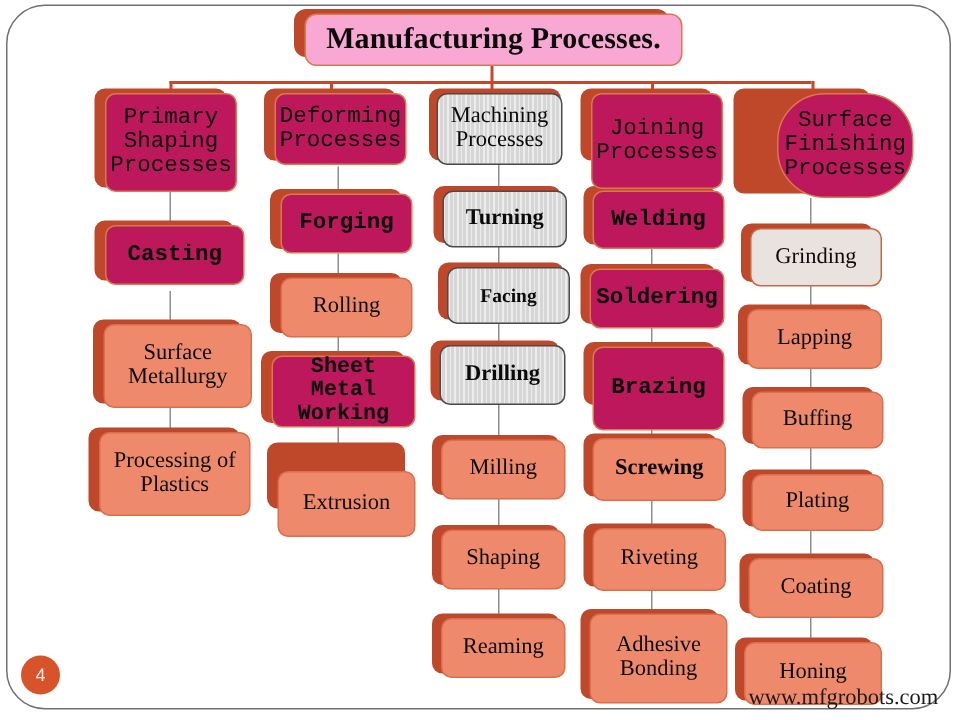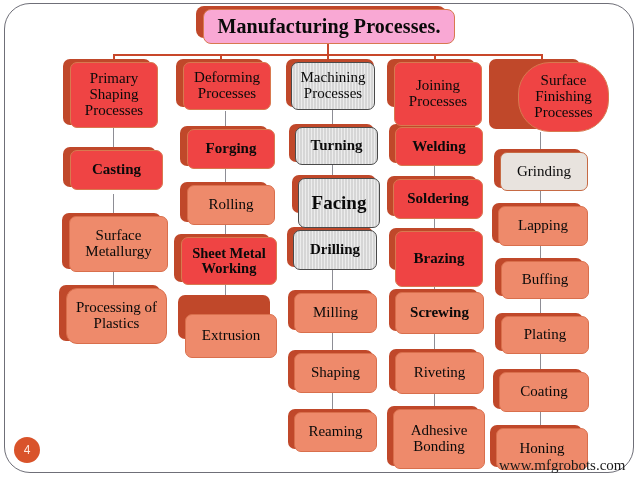--- a/index.html
+++ b/index.html
@@ -50,21 +50,21 @@
 
   
   .shadow {
     position: absolute;
     border-radius: 7px;
     background: #c0482a;
     z-index: 3;
   }
 
   
-  .f-cream  { background:#ef4444; border:1px solid #d8794f; }
+  .f-cream  { background:#be185d; border:1px solid #d8794f;font-family:Liberation Mono, monospace; }
   .f-salmon { background:#ee8a6b; border:1px solid #d96f4c; }
   .f-gray   { background:#d6d6d6; border:1.4px solid #4a4a4a;
               background-image: repeating-linear-gradient(90deg, rgba(255,255,255,.55) 0 1px, rgba(0,0,0,0) 1px 3px); }
   .f-beige  { background:#e8e3de; border:1px solid #c66a44; }
 
   .b { font-weight: bold; }
 
   
   #title-shadow {
     position:absolute; left:196px; top:6px; width:250px; height:32px;
@@ -154,21 +154,21 @@
   <div class="node f-cream b" style="left:70px; top:150px; width:93px; height:40px; font-size:15px;">
     <span class="lbl">Casting</span>
   </div>
 
   <div class="shadow" style="left:62px; top:213px; width:99px; height:56px;"></div>
   <div class="node f-salmon" style="left:69px; top:216px; width:99px; height:56px; font-size:15px;">
     <span class="lbl">Surface Metallurgy</span>
   </div>
 
   <div class="shadow" style="left:59px; top:285px; width:101px; height:56px;"></div>
-  <div class="node f-salmon" style="left:66px; top:288px; width:101px; height:56px; font-size:15px;border-radius:11px;">
+  <div class="node f-salmon" style="left:66px; top:288px; width:101px; height:56px; font-size:15px;">
     <span class="lbl">Processing of Plastics</span>
   </div>
 
   <div class="shadow" style="left:176px; top:59px; width:88px; height:48px;"></div>
   <div class="node f-cream" style="left:183px; top:62px; width:88px; height:48px; font-size:15px;">
     <span class="lbl">Deforming Processes</span>
   </div>
 
   <div class="shadow" style="left:180px; top:126px; width:88px; height:40px;"></div>
   <div class="node f-cream b" style="left:187px; top:129px; width:88px; height:40px; font-size:15px;">
@@ -194,21 +194,21 @@
   <div class="node f-gray" style="left:291px; top:62px; width:84px; height:48px; font-size:15px;">
     <span class="lbl">Machining Processes</span>
   </div>
 
   <div class="shadow" style="left:289px; top:124px; width:85px; height:38px;"></div>
   <div class="node f-gray b" style="left:295px; top:127px; width:83px; height:38px; font-size:15px;">
     <span class="lbl">Turning</span>
   </div>
 
   <div class="shadow" style="left:292px; top:175px; width:84px; height:38px;"></div>
-  <div class="node f-gray b" style="left:298px; top:178px; width:82px; height:50px; font-size:19px;">
+  <div class="node f-gray b" style="left:298px; top:178px; width:82px; height:38px; font-size:13px;">
     <span class="lbl">Facing</span>
   </div>
 
   <div class="shadow" style="left:287px; top:227px; width:86px; height:40px;"></div>
   <div class="node f-gray b" style="left:293px; top:230px; width:84px; height:40px; font-size:15px;">
     <span class="lbl">Drilling</span>
   </div>
 
   <div class="shadow" style="left:288px; top:290px; width:85px; height:40px;"></div>
   <div class="node f-salmon" style="left:294px; top:293px; width:83px; height:40px; font-size:15px;">

